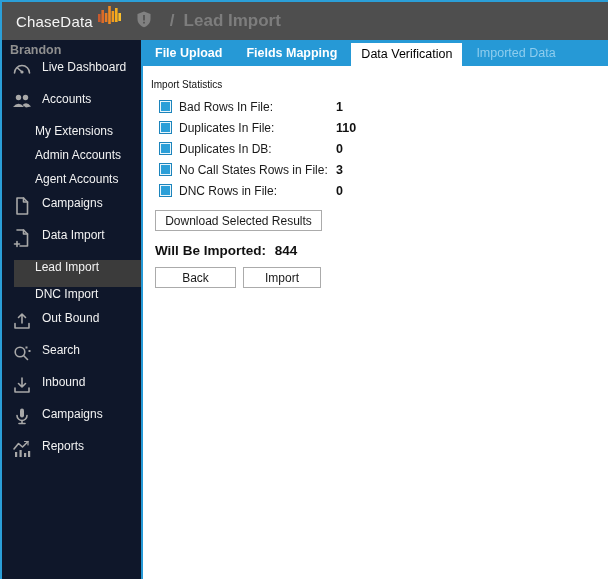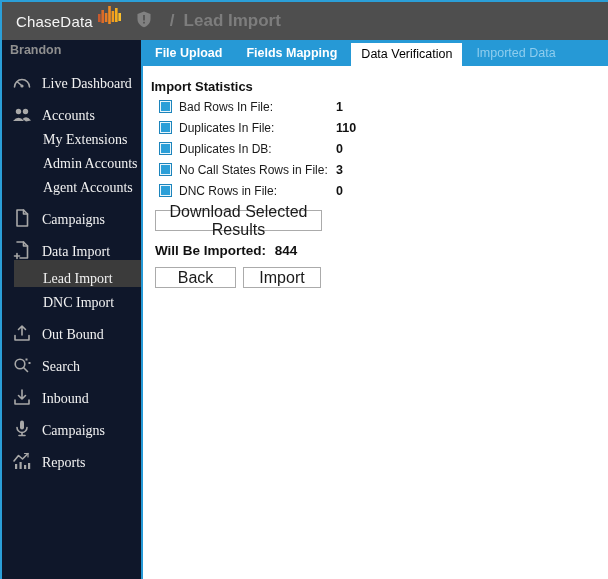--- a/index.html
+++ b/index.html
@@ -27,27 +27,27 @@
   .breadcrumb { display:flex; align-items:center; margin-left:18px; color:#7D7D7D; font-weight:bold; font-size:17px; }
   .breadcrumb .slash { margin-right:9px; }
 
   
   .sidebar {
     position:absolute; left:2px; top:40px; width:139px; bottom:0;
     background:#0f172a; display:flex; flex-direction:column;
   }
   .user-label { color:#8F8F8F; font-weight:bold; font-size:12.5px; padding:3px 0 0 8px; height:20px; }
   .side-item {
-    display:flex; align-items:flex-end; height:32px;
-    color:#F2F2F2; font-size:14px; cursor:pointer; flex:none;font-family:Liberation Serif, serif;
+    display:flex; align-items:flex-start; height:32px;
+    color:#F2F2F2; font-size:12px; cursor:pointer; flex:none;
   }
   .side-item .ico { width:24px; margin-left:8px; display:flex; justify-content:center; align-items:center; }
   .side-item .lbl { margin-left:8px; white-space:nowrap; }
   .side-item.sub { height:24px; padding-left:33px; }
-  .side-item.sub .lbl { margin-left:8px; }
+  .side-item.sub .lbl { margin-left:0; }
   .side-item.selected { height:27px; background:#3B3B3B; margin-left:12px; padding-left:21px; }
   svg.sicon { stroke:#A8A8A8; fill:none; stroke-width:1.6; stroke-linecap:round; stroke-linejoin:round; }
   svg.sicon .fill { fill:#A8A8A8; stroke:none; }
 
   
   .divider { position:absolute; left:141px; top:40px; width:2px; bottom:0; background:#2699D6; }
 
   
   .tabstrip {
     position:absolute; left:143px; top:40px; right:0; height:26px;
@@ -58,35 +58,35 @@
     font-weight:bold; font-size:12.5px; margin-right:4px; cursor:pointer; white-space:nowrap;
   }
   .tab.active {
     background:#FFFFFF; color:#000000; font-weight:normal;
     margin-top:3px; height:23px; line-height:22px;
   }
   .tab.disabled { color:#8ECDEE; font-weight:normal; cursor:default; }
 
   
   .content { position:absolute; left:143px; top:66px; right:0; bottom:0; background:#FFFFFF; }
-  .section-title { position:absolute; left:8px; top:13px; font-size:13px; font-weight:bold; color:#111111; }
+  .section-title { position:absolute; left:8px; top:13px; font-size:10px; font-weight:normal; color:#111111; }
   .stats { position:absolute; left:0; top:30px; right:0; }
   .stat-row { position:relative; height:21px; display:flex; align-items:center; }
   .checkbox {
     width:13px; height:13px; margin-left:16px; flex:none;
     background:#2B9FD8; border:1px solid #1C84BC;
     box-shadow: inset 0 0 0 1px rgba(255,255,255,0.9);
     cursor:pointer;
   }
   .stat-label { margin-left:7px; font-size:12px; color:#1A1A1A; white-space:nowrap; }
   .stat-value { position:absolute; left:193px; font-size:12.5px; font-weight:bold; color:#111111; }
 
   .btn {
     position:absolute; background:#FFFFFF; border:1px solid #ABABAB;
-    font-size:16px; color:#1A1A1A; text-align:center; cursor:pointer;
+    font-size:12px; color:#1A1A1A; text-align:center; cursor:pointer;
     display:flex; align-items:center; justify-content:center;
     font-family:"Liberation Sans","DejaVu Sans",sans-serif;
   }
   .btn-download { left:12px; top:144px; width:167px; height:21px; }
   .btn-back    { left:12px; top:201px; width:81px;  height:21px; }
   .btn-import  { left:100px; top:201px; width:78px; height:21px; }
 
   .will-imported { position:absolute; left:12px; top:177px; font-size:13.5px; font-weight:bold; color:#111111; }
   .will-imported .val { margin-left:5px;margin-top:34px; }
 </style>

